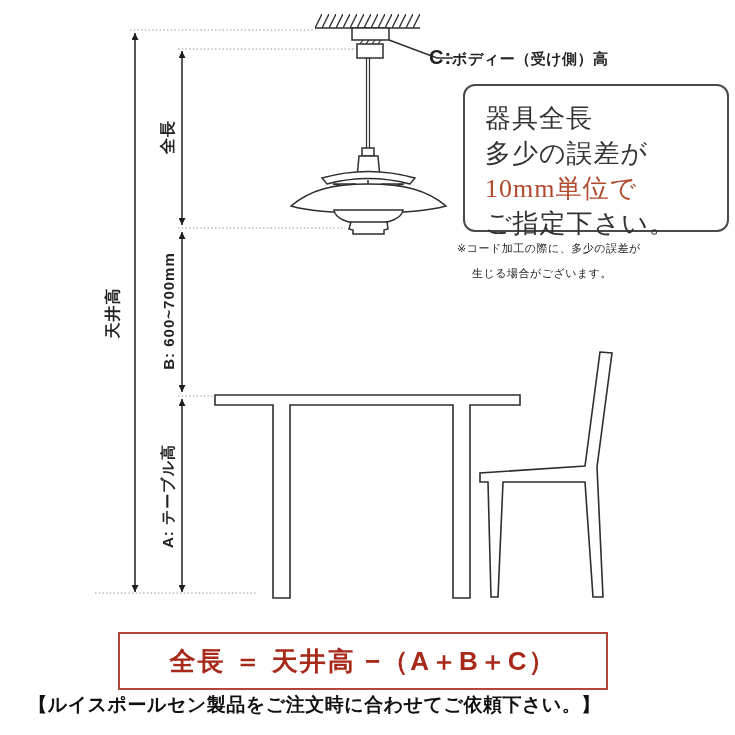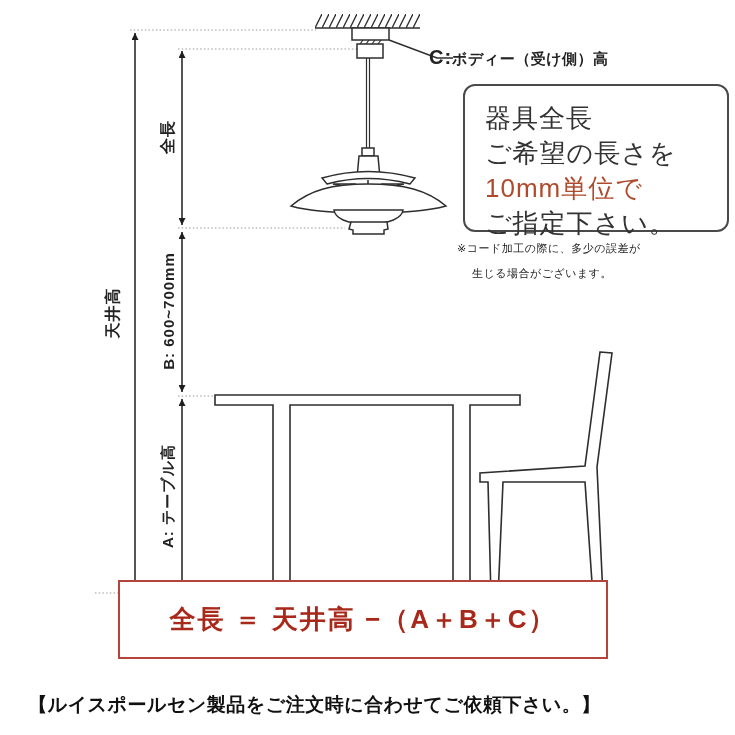--- a/index.html
+++ b/index.html
@@ -22,29 +22,29 @@
   .c-label{
     position:absolute;left:429px;top:46px;white-space:nowrap;color:#222;font-weight:600;
   }
   .c-label .c-big{font-size:20px;letter-spacing:1px;}
   .c-label .c-rest{font-size:15px;letter-spacing:0.5px;}
   .info-box{
     position:absolute;left:463px;top:84px;width:266px;height:148px;box-sizing:border-box;
     border:2px solid #4a4a4a;border-radius:12px;padding:15px 0 0 20px;background:#fff;
   }
   .info-line{font-size:26px;line-height:35px;letter-spacing:1px;color:#333;white-space:nowrap;}
-  .info-line.highlight{color:var(--red-accent);}
+  .info-line.highlight{color:var(--red-accent);font-family:Liberation Serif, serif;}
   .note{
     position:absolute;left:457px;top:236px;width:275px;font-size:11px;line-height:25px;
     letter-spacing:0.5px;color:#222;
   }
   .note .note-line{white-space:nowrap;}
   .note .indent{padding-left:15px;}
   .formula-box{
-    position:absolute;left:118px;top:580px;width:490px;height:79px;box-sizing:border-box;
+    position:absolute;left:118px;top:632px;width:490px;height:58px;box-sizing:border-box;
     border:2px solid var(--red-border);display:flex;align-items:center;justify-content:center;
     background:#fff;
   }
   .formula-text{
     font-size:26px;letter-spacing:2px;color:var(--red-formula);font-weight:600;white-space:nowrap;
   }
   .caption{
     position:absolute;left:0;top:692px;width:629px;text-align:center;font-size:19px;
     letter-spacing:0.5px;color:#111;white-space:nowrap;font-weight:600;
   }
@@ -115,21 +115,21 @@
   <div class="vlabel" style="left:168px;top:137px;">全長</div>
   <div class="vlabel" style="left:168px;top:311px;font-size:15px;">B: 600~700mm</div>
   <div class="vlabel" style="left:168px;top:496px;font-size:15px;">A: テーブル高</div>
 
   <div class="c-label">
     <span class="c-big">C:</span><span class="c-rest">ボディー（受け側）高</span>
   </div>
 
   <div class="info-box">
     <div class="info-line">器具全長</div>
-    <div class="info-line">ご希望の長さを</div>
+    <div class="info-line">多少の誤差が</div>
     <div class="info-line highlight">10mm単位で</div>
     <div class="info-line">ご指定下さい。</div>
   </div>
 
   <div class="note">
     <div class="note-line">※コード加工の際に、多少の誤差が</div>
     <div class="note-line indent">生じる場合がございます。</div>
   </div>
 
   <div class="formula-box">

